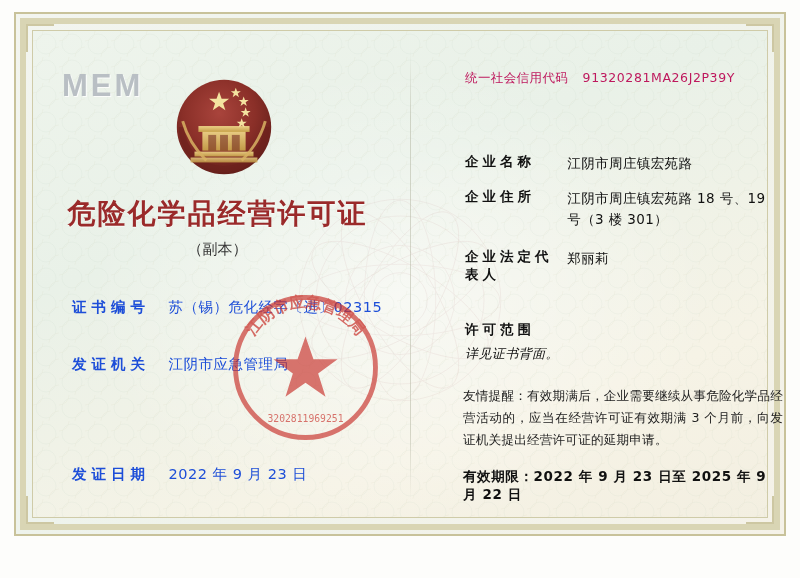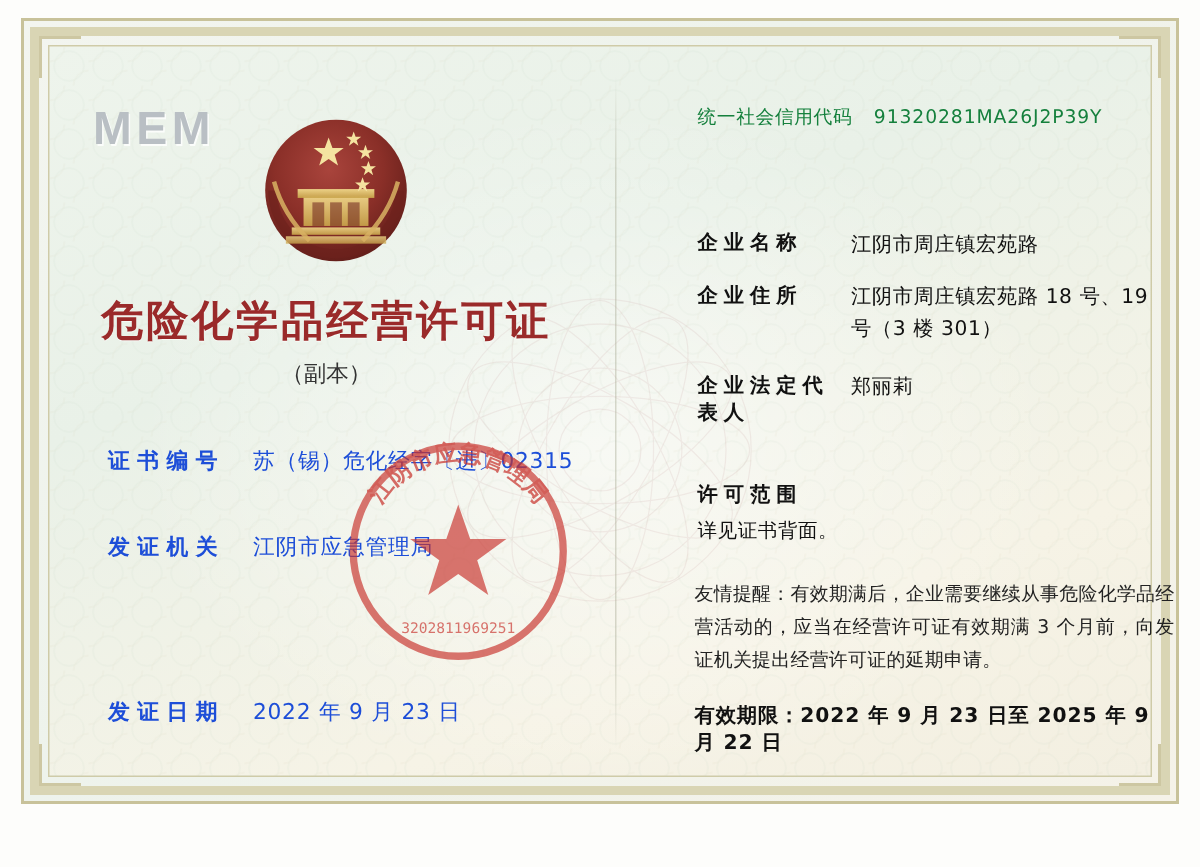--- a/index.html
+++ b/index.html
@@ -169,21 +169,21 @@
     top: 40px;
     width: 340px;
     height: 470px;
   }
 
   .usci {
     position: absolute;
     left: 35px;
     top: 30px;
     font-size: 12.5px;
-    color: #15803d;
+    color: #be185d;
     font-family: "DejaVu Sans", sans-serif;
     letter-spacing: 0.4px;
   }
   .usci .usci-code {
     margin-left: 10px;
     letter-spacing: 0.6px;
   }
 
   .rfield {
     position: absolute;
@@ -215,20 +215,21 @@
   .rf-scope { top: 281px; }
 
   .scope-detail {
     position: absolute;
     left: 35px;
     top: 305px;
     font-size: 13px;
     color: #111;
     font-family: "DejaVu Sans", sans-serif;
     letter-spacing: 0.4px;
+    font-style: italic;
   }
 
   .notice {
     position: absolute;
     left: 33px;
     top: 345px;
     width: 320px;
     font-size: 12.6px;
     line-height: 1.75;
     color: #222;

